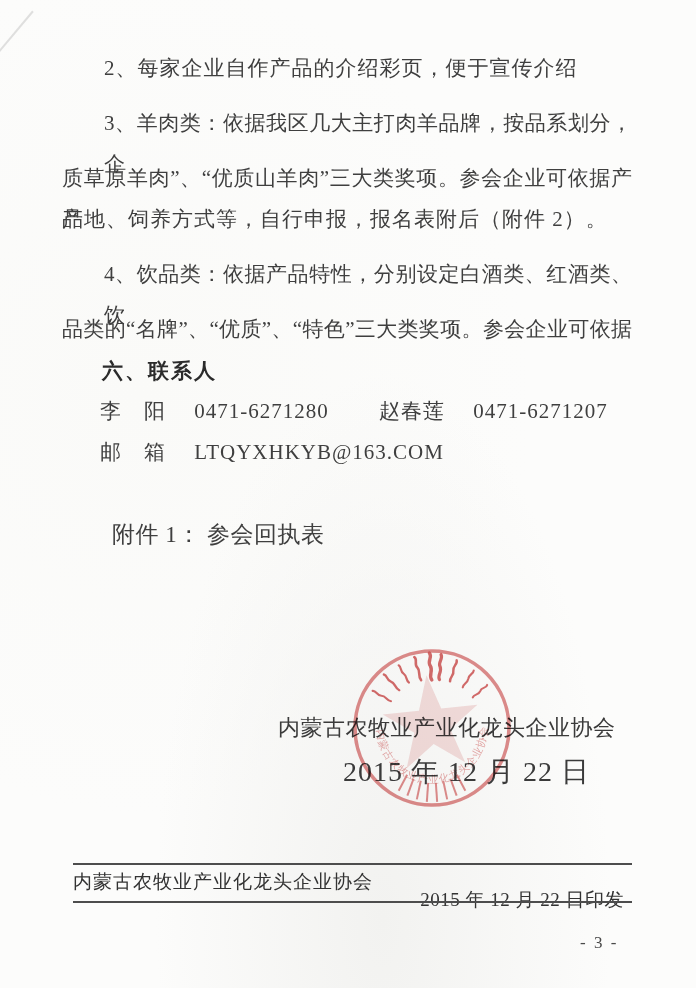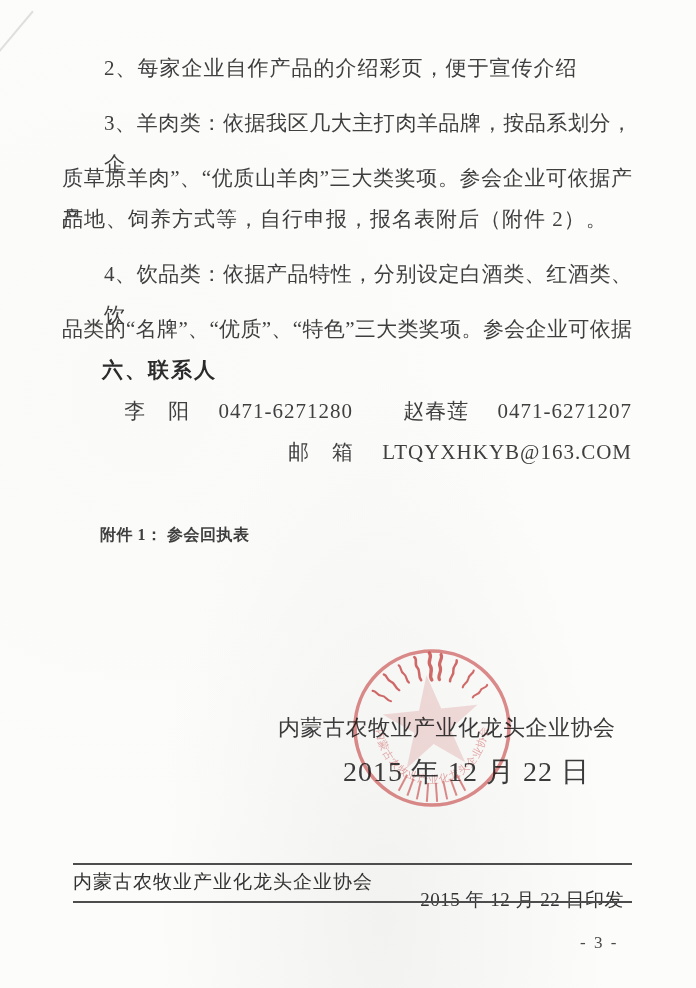--- a/index.html
+++ b/index.html
@@ -33,28 +33,27 @@
   .line.fill{
     white-space:normal;
     text-align:justify;
     text-align-last:justify;
     letter-spacing:0;
     margin-top:14px;
   }
   .line.indent{padding-left:42px;}
   .line.fill.indent{width:528px;}
   .line.heading{
-    font-family:Liberation Serif, serif;
+    font-family:Liberation Sans, sans-serif;
     font-weight:700;color:#2b2b2b;padding-left:40px;letter-spacing:2px;
   }
-  .line.contact{padding-left:38px;text-align:right;}
+  .line.contact{padding-left:38px;}
   .attachments{
-    position:absolute;left:100px;top:516px;width:540px;
-    font-size:16px;
-    font-weight:bold;
+    position:absolute;left:112px;top:516px;width:540px;
+    font-size:23px;
   }
   .attachments .line{height:38px;line-height:38px;letter-spacing:.5px;}
   .signature-org{
     position:absolute;left:278px;top:713px;
     font-size:22px;letter-spacing:.5px;white-space:nowrap;color:#3a3a3a;
     z-index:1;
   }
   .signature-date{
     position:absolute;left:343px;top:753px;
     font-size:28px;letter-spacing:1px;white-space:nowrap;color:#3a3a3a;

